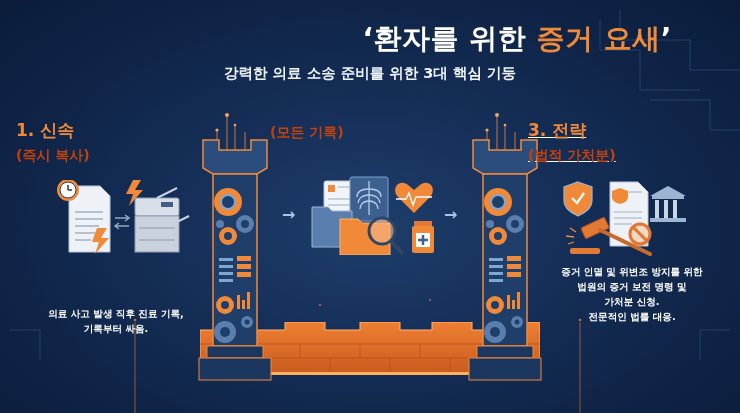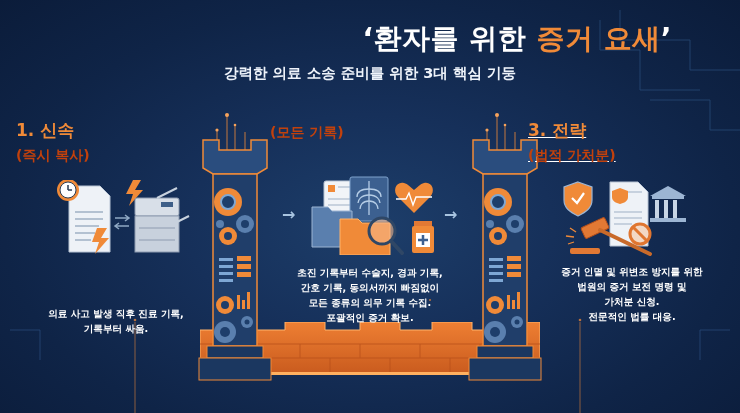--- a/index.html
+++ b/index.html
@@ -287,26 +287,20 @@
       <circle cx="72" cy="56" r="13" fill="#f7b88a" fill-opacity="0.6" stroke="#2f4766" stroke-width="3"></circle>
       <line x1="81" y1="66" x2="92" y2="78" stroke="#2f4766" stroke-width="4" stroke-linecap="round"></line>
     </g>
     <g>
       <rect x="104" y="46" width="18" height="5" fill="#e27934"></rect>
       <rect x="102" y="51" width="22" height="27" rx="2" fill="#f08a38"></rect>
       <rect x="106" y="58" width="14" height="14" fill="#ffffff"></rect>
       <path d="M113 60 L113 70 M108 65 L118 65" stroke="#3c6090" stroke-width="2.5"></path>
     </g>
   </svg>
-  <div class="col-body" style="left:260px;top:265px;">
-    <span>초진 기록부터 수술지, 경과 기록,</span>
-    <span>간호 기록, 동의서까지 빠짐없이</span>
-    <span>모든 종류의 의무 기록 수집.</span>
-    <span>포괄적인 증거 확보.</span>
-  </div>
 
   <div class="col-head" style="left:528px;top:119px;text-decoration:underline;">
     <span class="num">3. 전략</span>
     <span class="sub">(법적 가처분)</span>
   </div>
   <svg class="icon-cluster" style="left:562px;top:178px;" width="130" height="78" viewBox="0 0 130 78">
     <g>
       <path d="M12 2 L26 7 L26 20 C26 28 20 32 12 36 C4 32 -2 28 -2 20 L-2 7 Z" transform="translate(4,2)" fill="#f08a38" stroke="#9cb5d3" stroke-width="1.2"></path>
       <path d="M10 20 L15 25 L22 15" stroke="#ffffff" stroke-width="2.2" fill="none"></path>
     </g>

